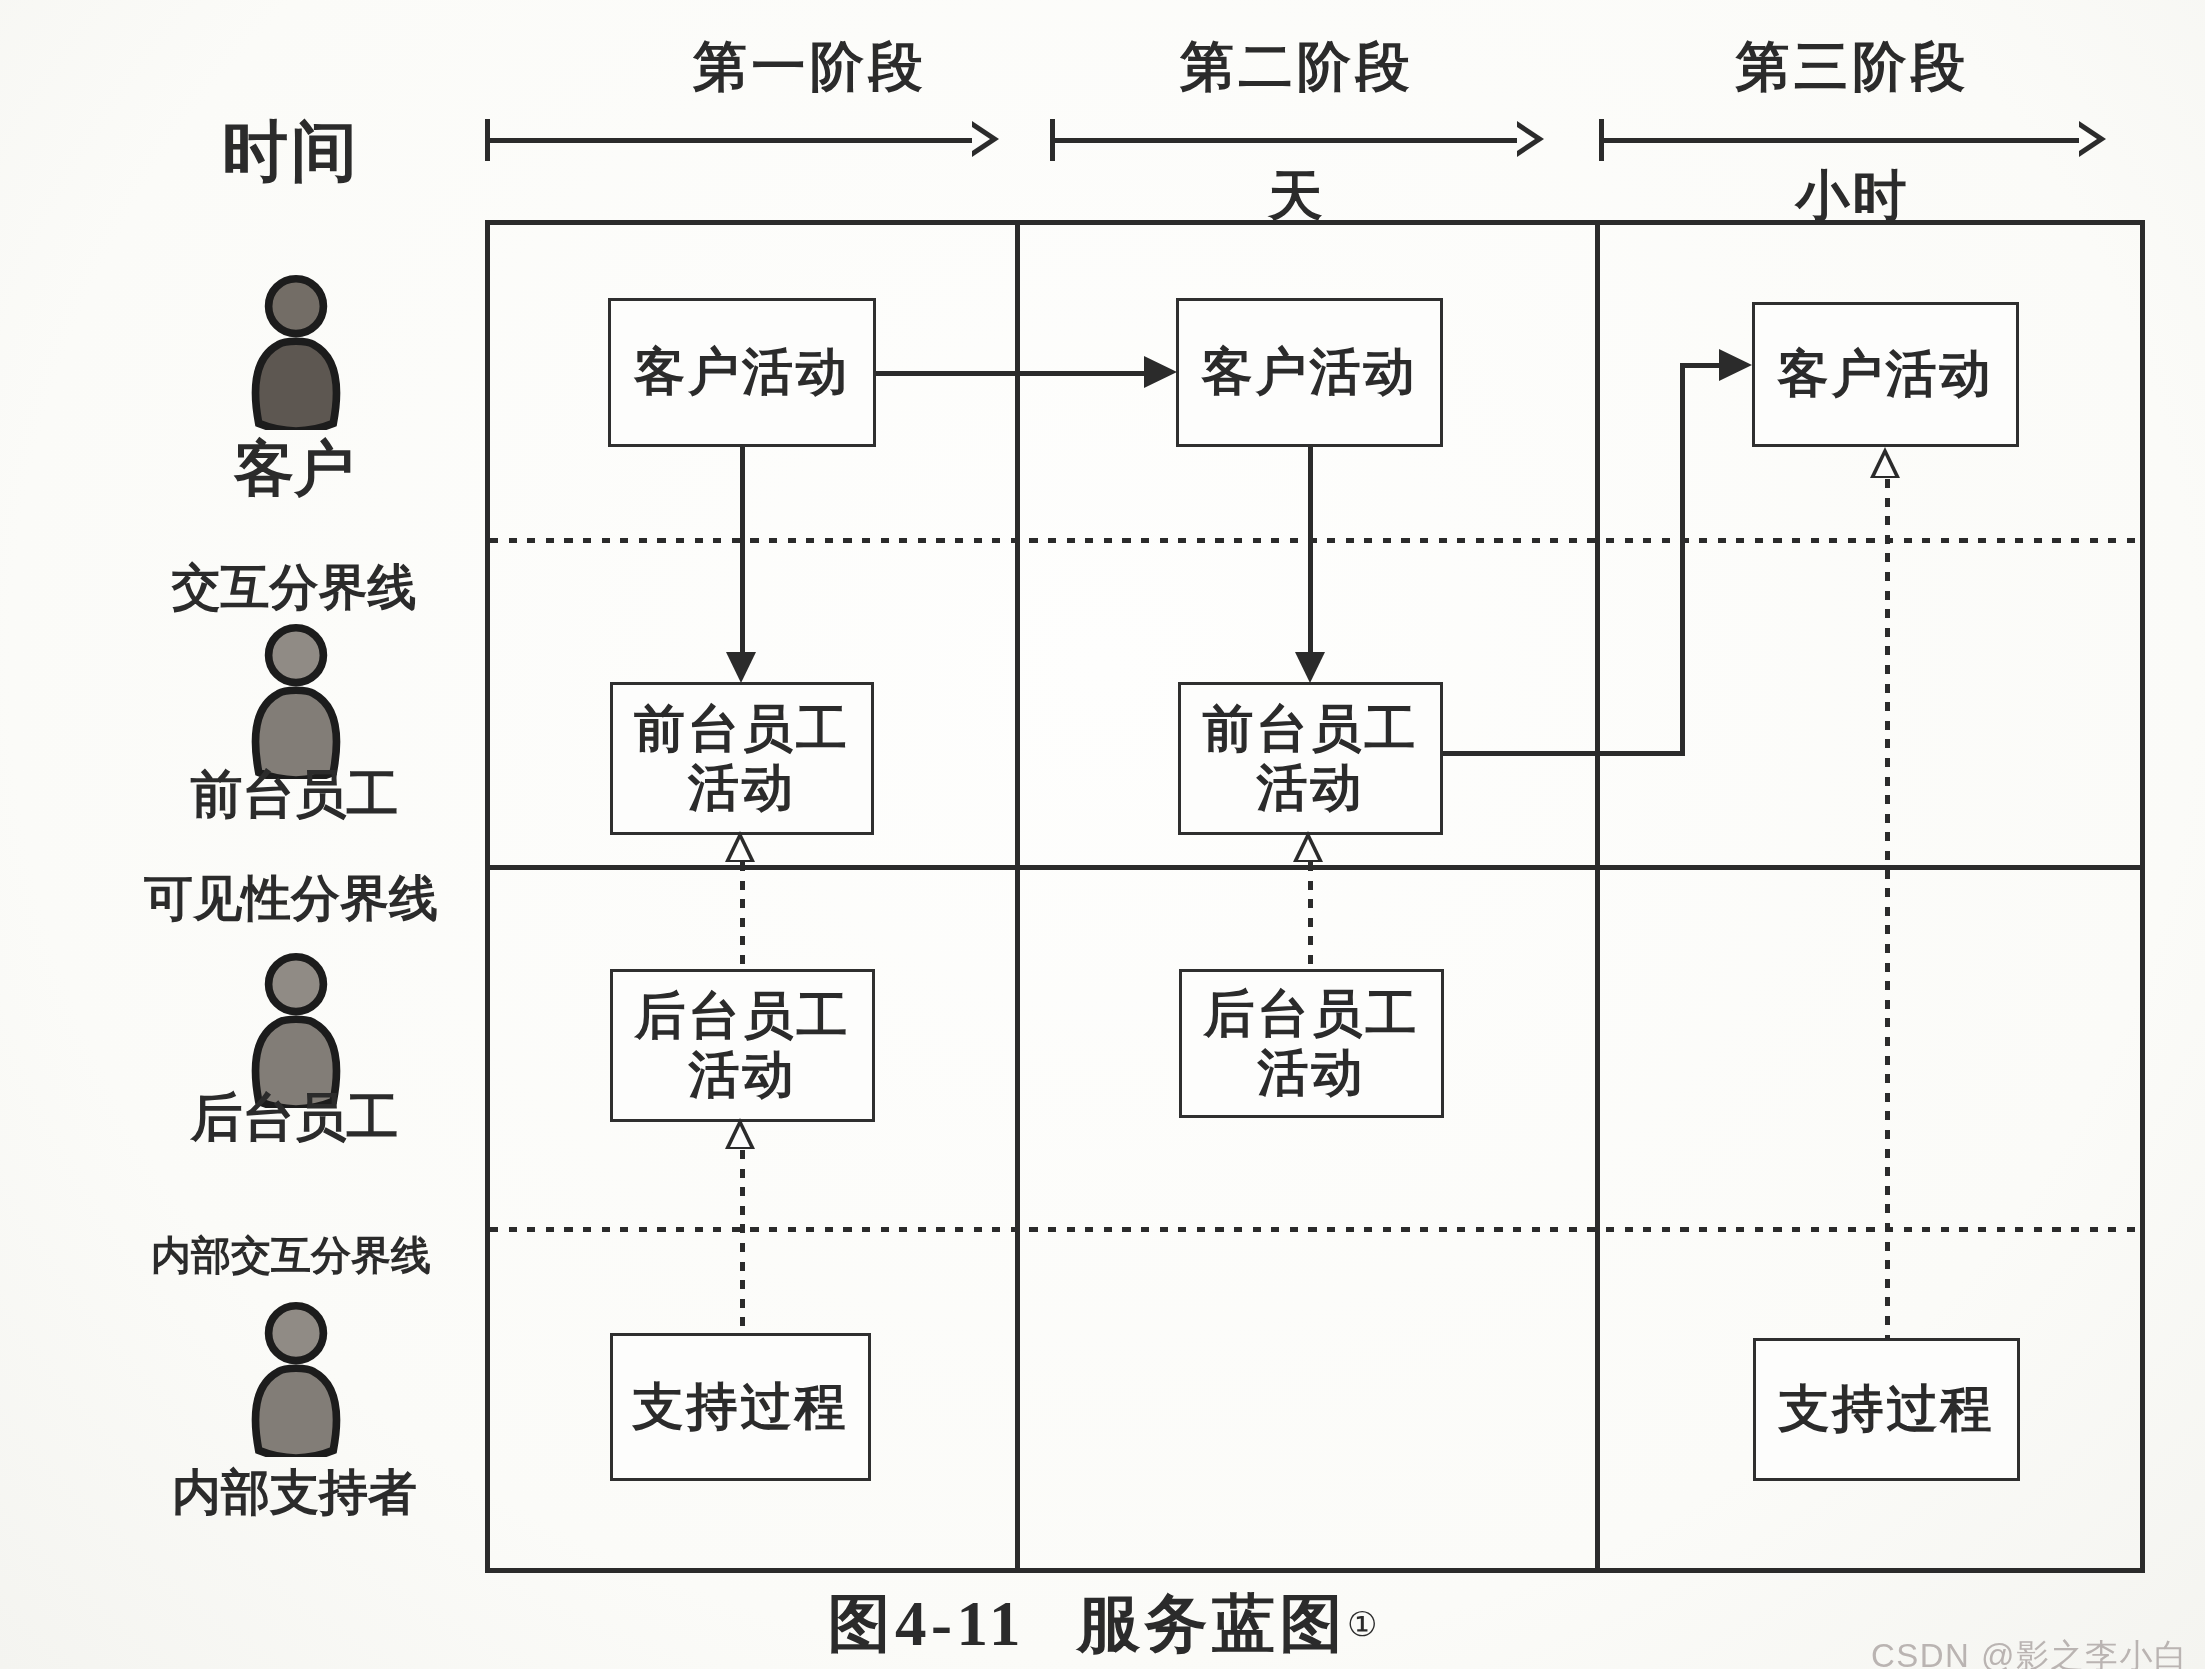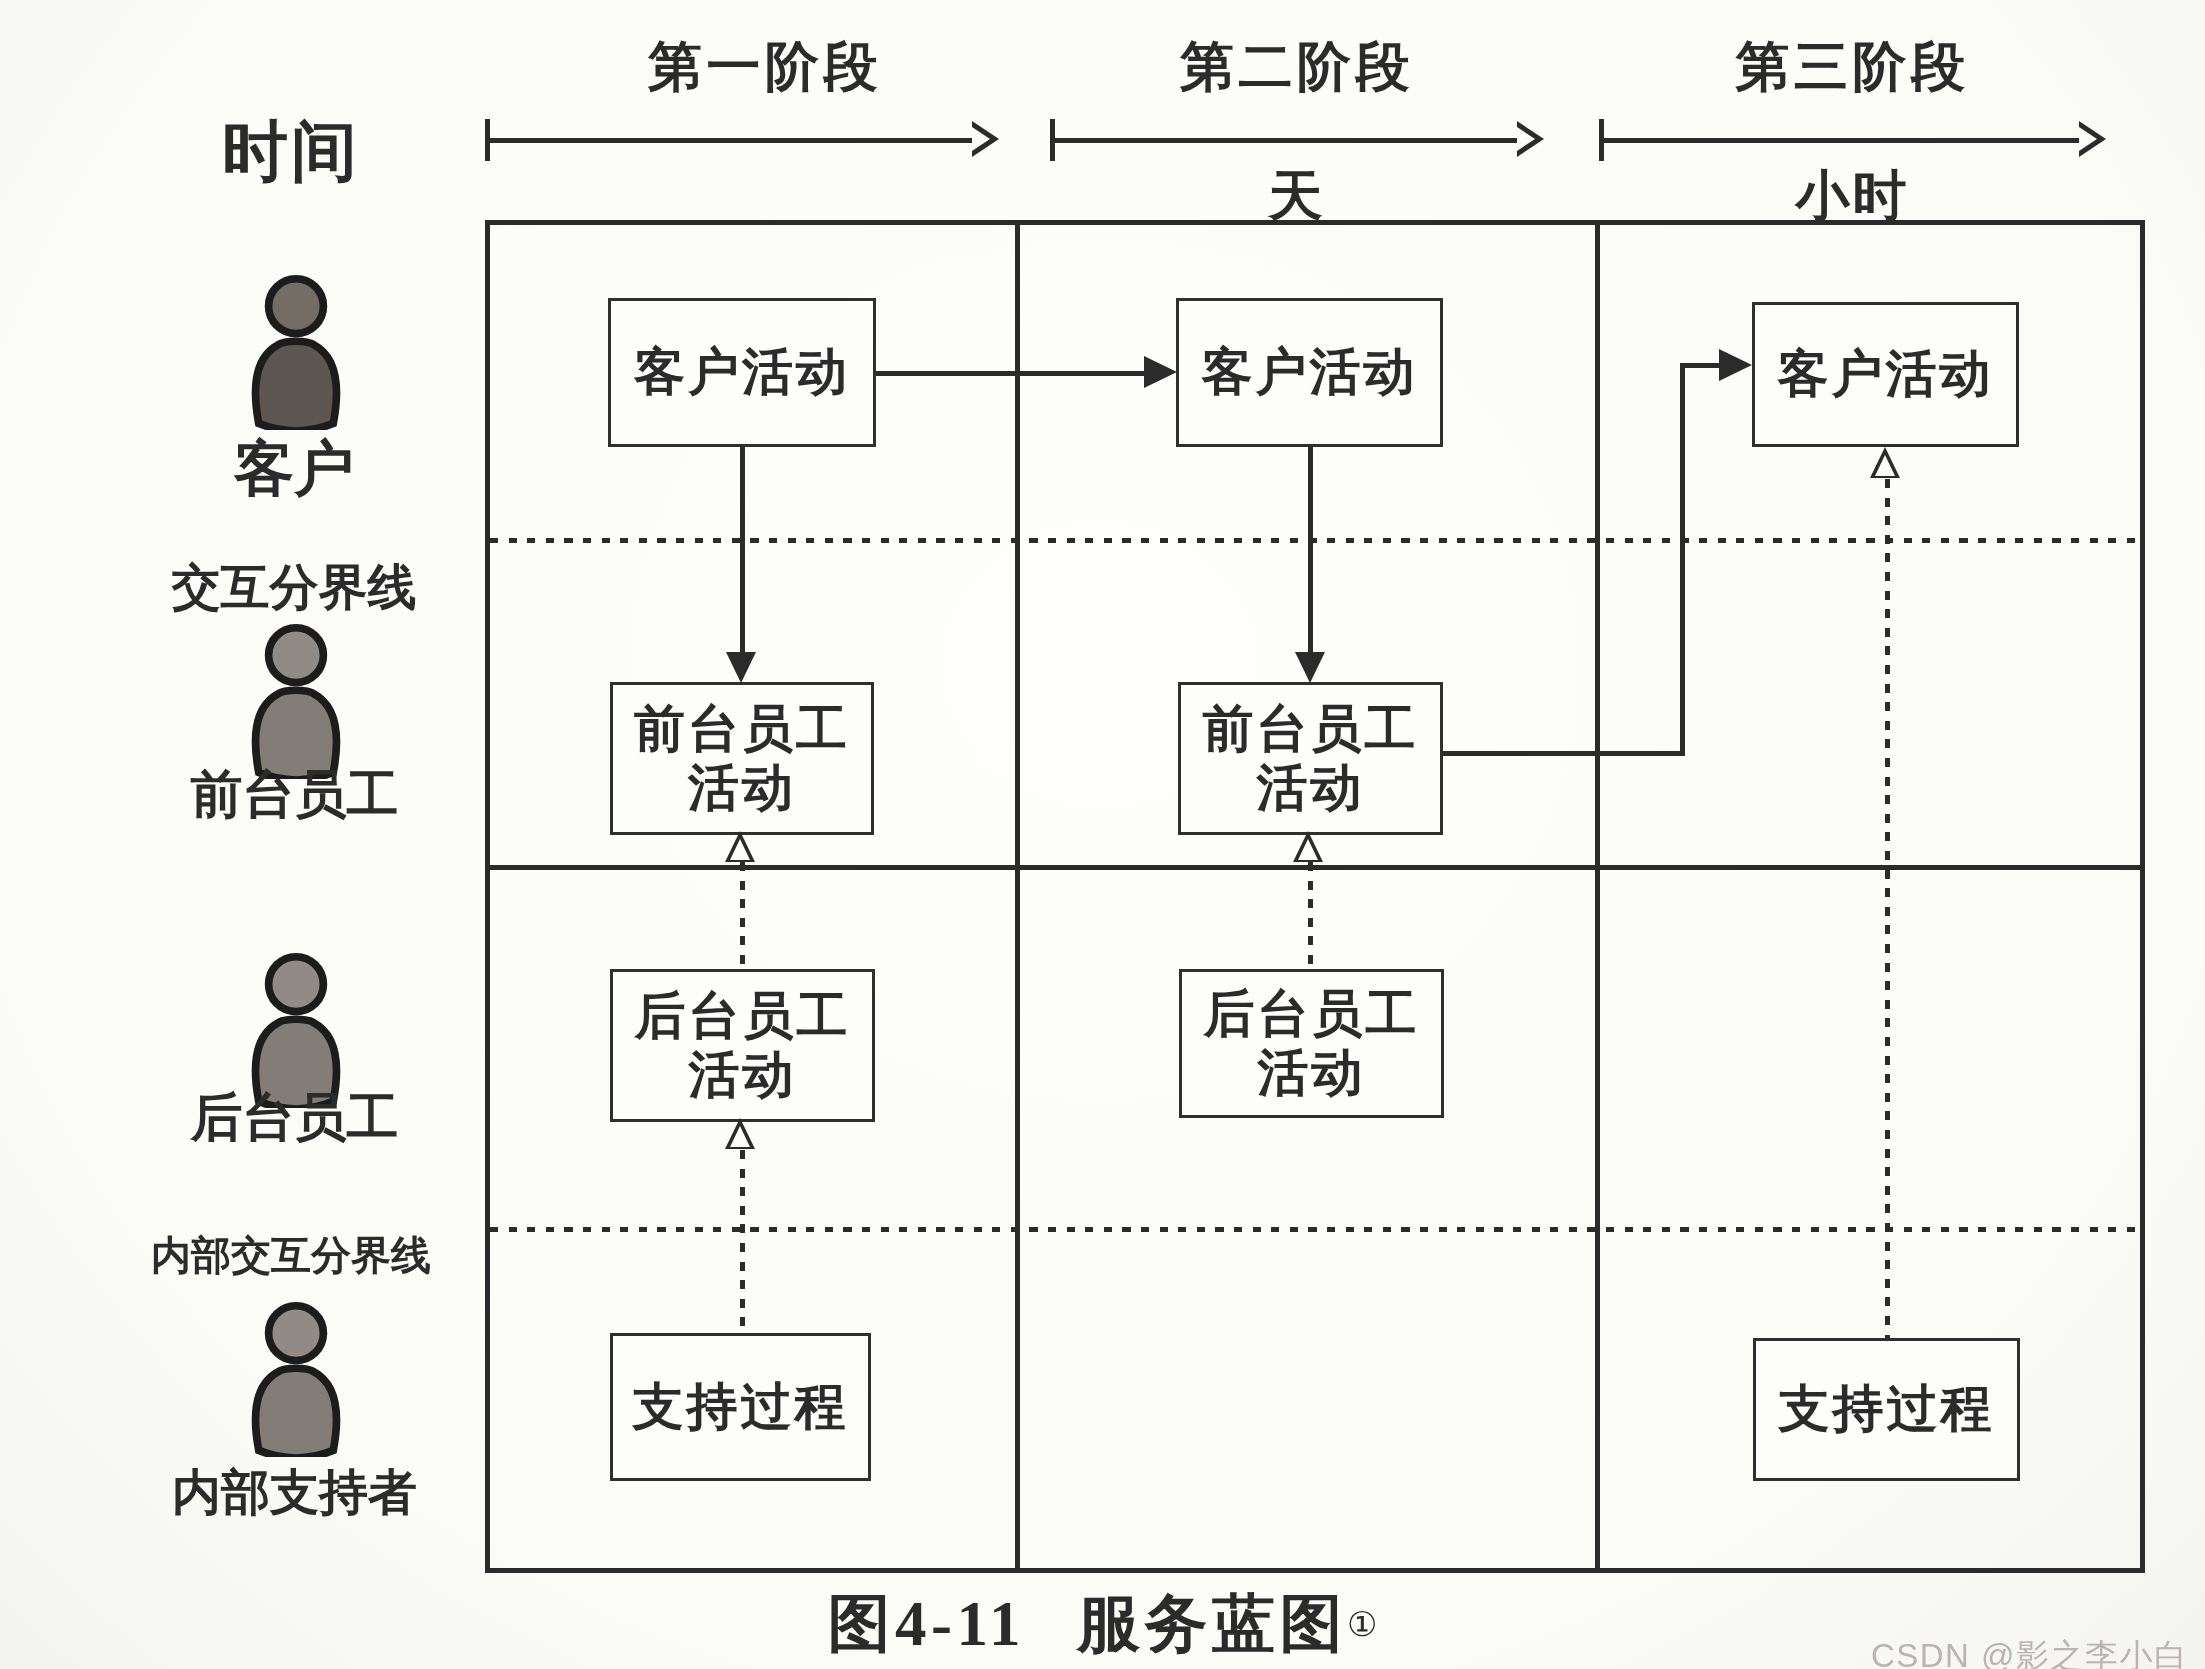--- a/index.html
+++ b/index.html
@@ -67,21 +67,21 @@
   .caption .gap { display:inline-block; width:52px; }
   .watermark { font-size:33px; color:#bab4b2; letter-spacing:1.5px; }
 </style>
 </head>
 <body>
 
 <div id="stage">
 
   <div class="abs ctr time-label" style="left:209px; top:113px; width:164px; height:78px;">时间</div>
 
-  <div class="abs ctr phase-label" style="left:508px; top:31px; width:514px;text-align:center;">第一阶段</div>
+  <div class="abs ctr phase-label" style="left:553px; top:31px; width:514px;text-align:center;">第一阶段</div>
   <div class="abs ctr phase-label" style="left:1050px; top:31px; width:494px;">第二阶段</div>
   <div class="abs ctr phase-label" style="left:1599px; top:31px; width:507px;">第三阶段</div>
 
   <div class="abs taxis" style="left:485px; top:119px; width:514px;">
     <span class="tick"></span>
     <span class="shaft"></span>
     <span class="tri-right-open"></span>
   </div>
   <div class="abs taxis" style="left:1050px; top:119px; width:494px;">
     <span class="tick"></span>
@@ -112,20 +112,21 @@
   <div class="abs ctr boundary-label" style="left:89px; top:555px; width:410px; font-size:49px;">交互分界线</div>
 
   <div class="abs ctr role-label" style="left:171px; top:429px; width:246px; font-size:60px;">客户</div>
 
   <svg class="abs person" style="left:240px; top:619px;" viewBox="0 0 100 146">
     <path d="M16 140 C8 98 17 77 34 68 C40 64 60 64 66 68 C83 77 92 98 84 140 C62 149 38 149 16 140 Z" fill="#827d77" stroke="#1c1c1c" stroke-width="7"></path>
     <circle cx="50" cy="33" r="25" fill="#908b85" stroke="#1c1c1c" stroke-width="7"></circle>
   </svg>
   <div class="abs ctr role-label" style="left:123px; top:760px; width:343px; font-size:52px;">前台员工</div>
 
+  <div class="abs ctr boundary-label" style="left:75px; top:866px; width:432px; font-size:49px;">可见性分界线</div>
 
   <svg class="abs person" style="left:240px; top:948px;" viewBox="0 0 100 146">
     <path d="M16 140 C8 98 17 77 34 68 C40 64 60 64 66 68 C83 77 92 98 84 140 C62 149 38 149 16 140 Z" fill="#827d77" stroke="#1c1c1c" stroke-width="7"></path>
     <circle cx="50" cy="33" r="25" fill="#908b85" stroke="#1c1c1c" stroke-width="7"></circle>
   </svg>
   <div class="abs ctr role-label" style="left:123px; top:1083px; width:343px; font-size:52px;">后台员工</div>
 
   <div class="abs ctr boundary-label" style="left:41px; top:1228px; width:500px; font-size:40px;">内部交互分界线</div>
 
   <svg class="abs person" style="left:240px; top:1297px;" viewBox="0 0 100 146">

